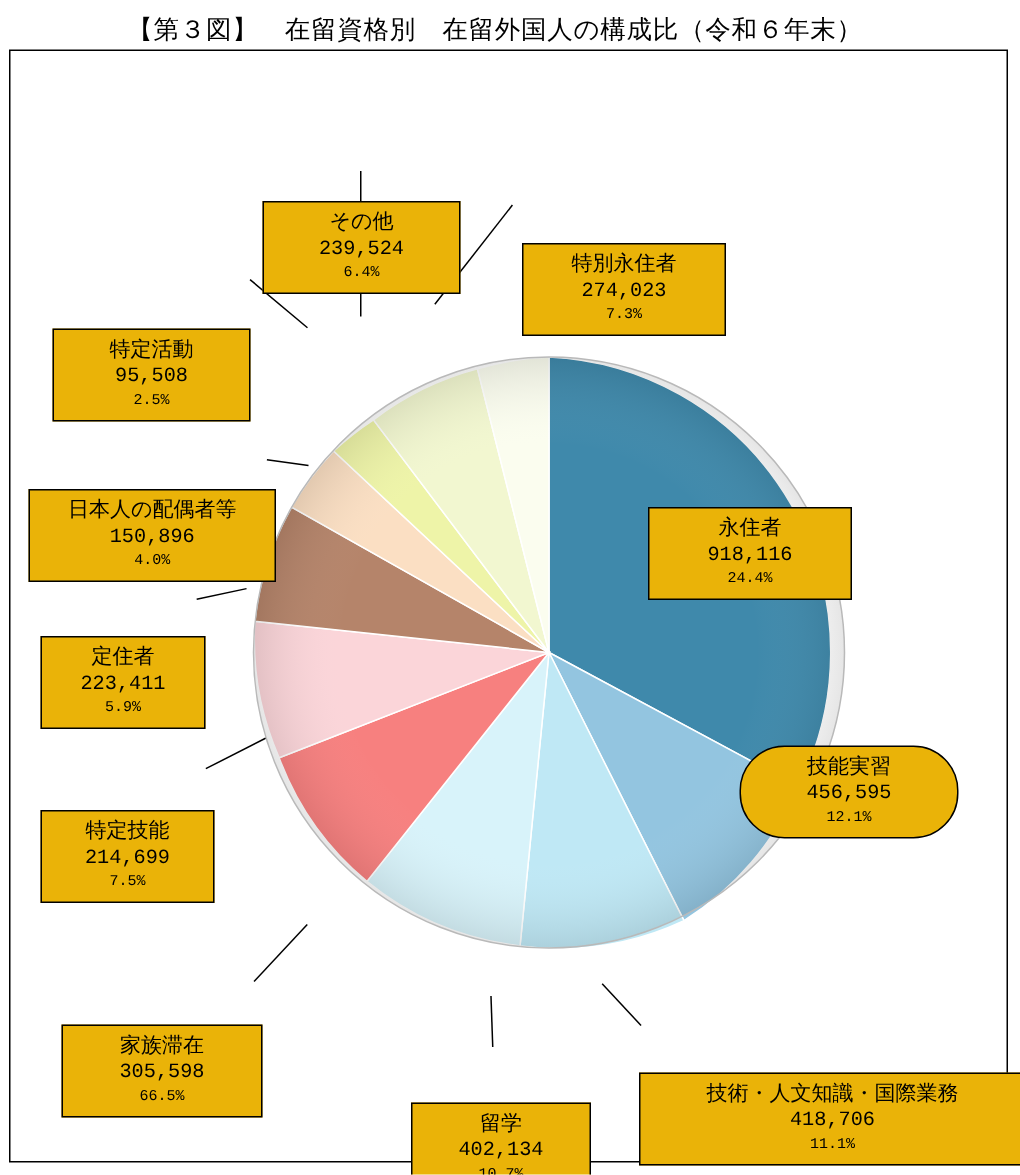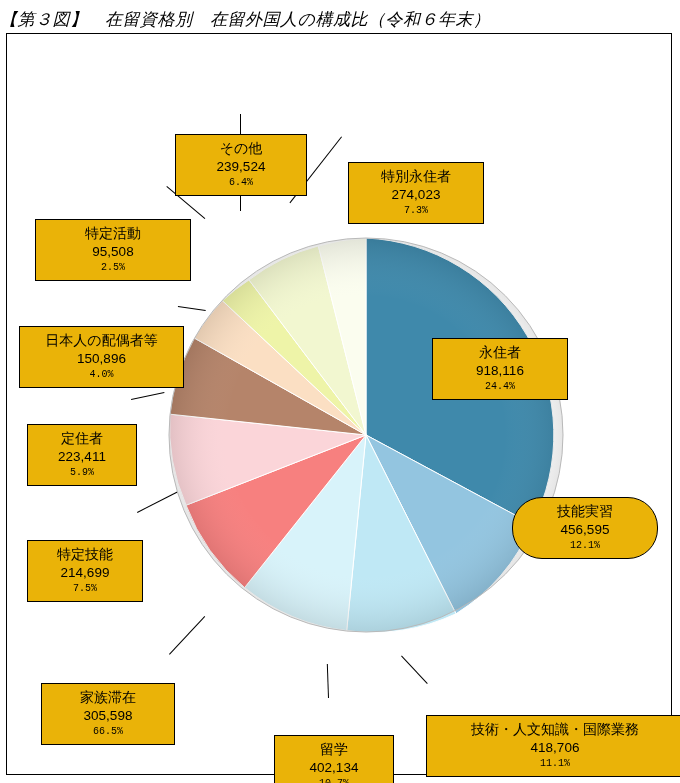--- a/index.html
+++ b/index.html
@@ -13,27 +13,26 @@
     position: relative;
     font-family: "Liberation Sans", sans-serif;
     color: #000;
     overflow: hidden;
   }
   #page-title {
     position: absolute;
     top: 8px;
     left: 0;
     width: 660px;
-    text-align: left;
+    text-align: center;
     font-size: 17px;
     letter-spacing: 0.5px;
     font-family: "Liberation Serif", serif;
     font-weight: normal;
     white-space: nowrap;
-    font-style: italic;
   }
   #chart-frame {
     position: absolute;
     left: 6px;
     top: 33px;
     width: 666px;
     height: 742px;
     border: 1px solid #000;
     box-sizing: border-box;
   }
@@ -54,39 +53,39 @@
     box-sizing: border-box;
     text-align: center;
     font-family: "Liberation Serif", serif;
     font-size: 14px;
     line-height: 1.32;
     padding: 5px 6px 6px 6px;
     white-space: nowrap;
     margin-top: 36px;
   }
   .label-box .l1 { display: block; }
-  .label-box .l2 { display: block; font-family: Liberation Sans, sans-serif; font-size: 13.5px; letter-spacing: 0px;}
+  .label-box .l2 { display: block; font-family: Liberation Mono, monospace; font-size: 13.5px; letter-spacing: 0px;}
   .label-box .l3 { display: block; font-family: "Liberation Mono", monospace; font-size: 10px; }
   .leader {
     position: absolute;
     background: #000;
     transform-origin: 0 0;
     height: 1px;
   }
   
   #lb-other      { left: 168px; top: 64px;  width: 132px; }
   #lb-special    { left: 341px; top: 92px;  width: 136px; }
-  #lb-designated { left: 28px;  top: 149px; width: 156px; text-align: center; }
+  #lb-designated { left: 28px;  top: 149px; width: 132px; text-align: center; }
   #lb-spouse     { left: 12px;  top: 256px; width: 165px; }
   #lb-longterm   { left: 20px;  top: 354px; width: 110px; }
   #lb-ssw        { left: 20px;  top: 470px; width: 116px; }
   #lb-family     { left: 34px;  top: 613px; width: 134px; }
   #lb-student    { left: 267px; top: 665px; width: 120px; }
   #lb-engineer   { left: 419px; top: 645px; width: 258px; }
-  #lb-trainee    { left: 505px; top: 427px; width: 146px; border-radius: 30px; }
+  #lb-trainee    { left: 486px; top: 427px; width: 146px; border-radius: 30px; }
   #lb-permanent  { left: 425px; top: 268px; width: 136px; }
 </style>
 </head>
 <body>
 
 <div id="page-title">【第３図】　在留資格別　在留外国人の構成比（令和６年末）</div>
 
 <div id="chart-frame">
 
   <div class="leader" style="left:234px; top:80px; width:97px; transform:rotate(90deg);"></div>

